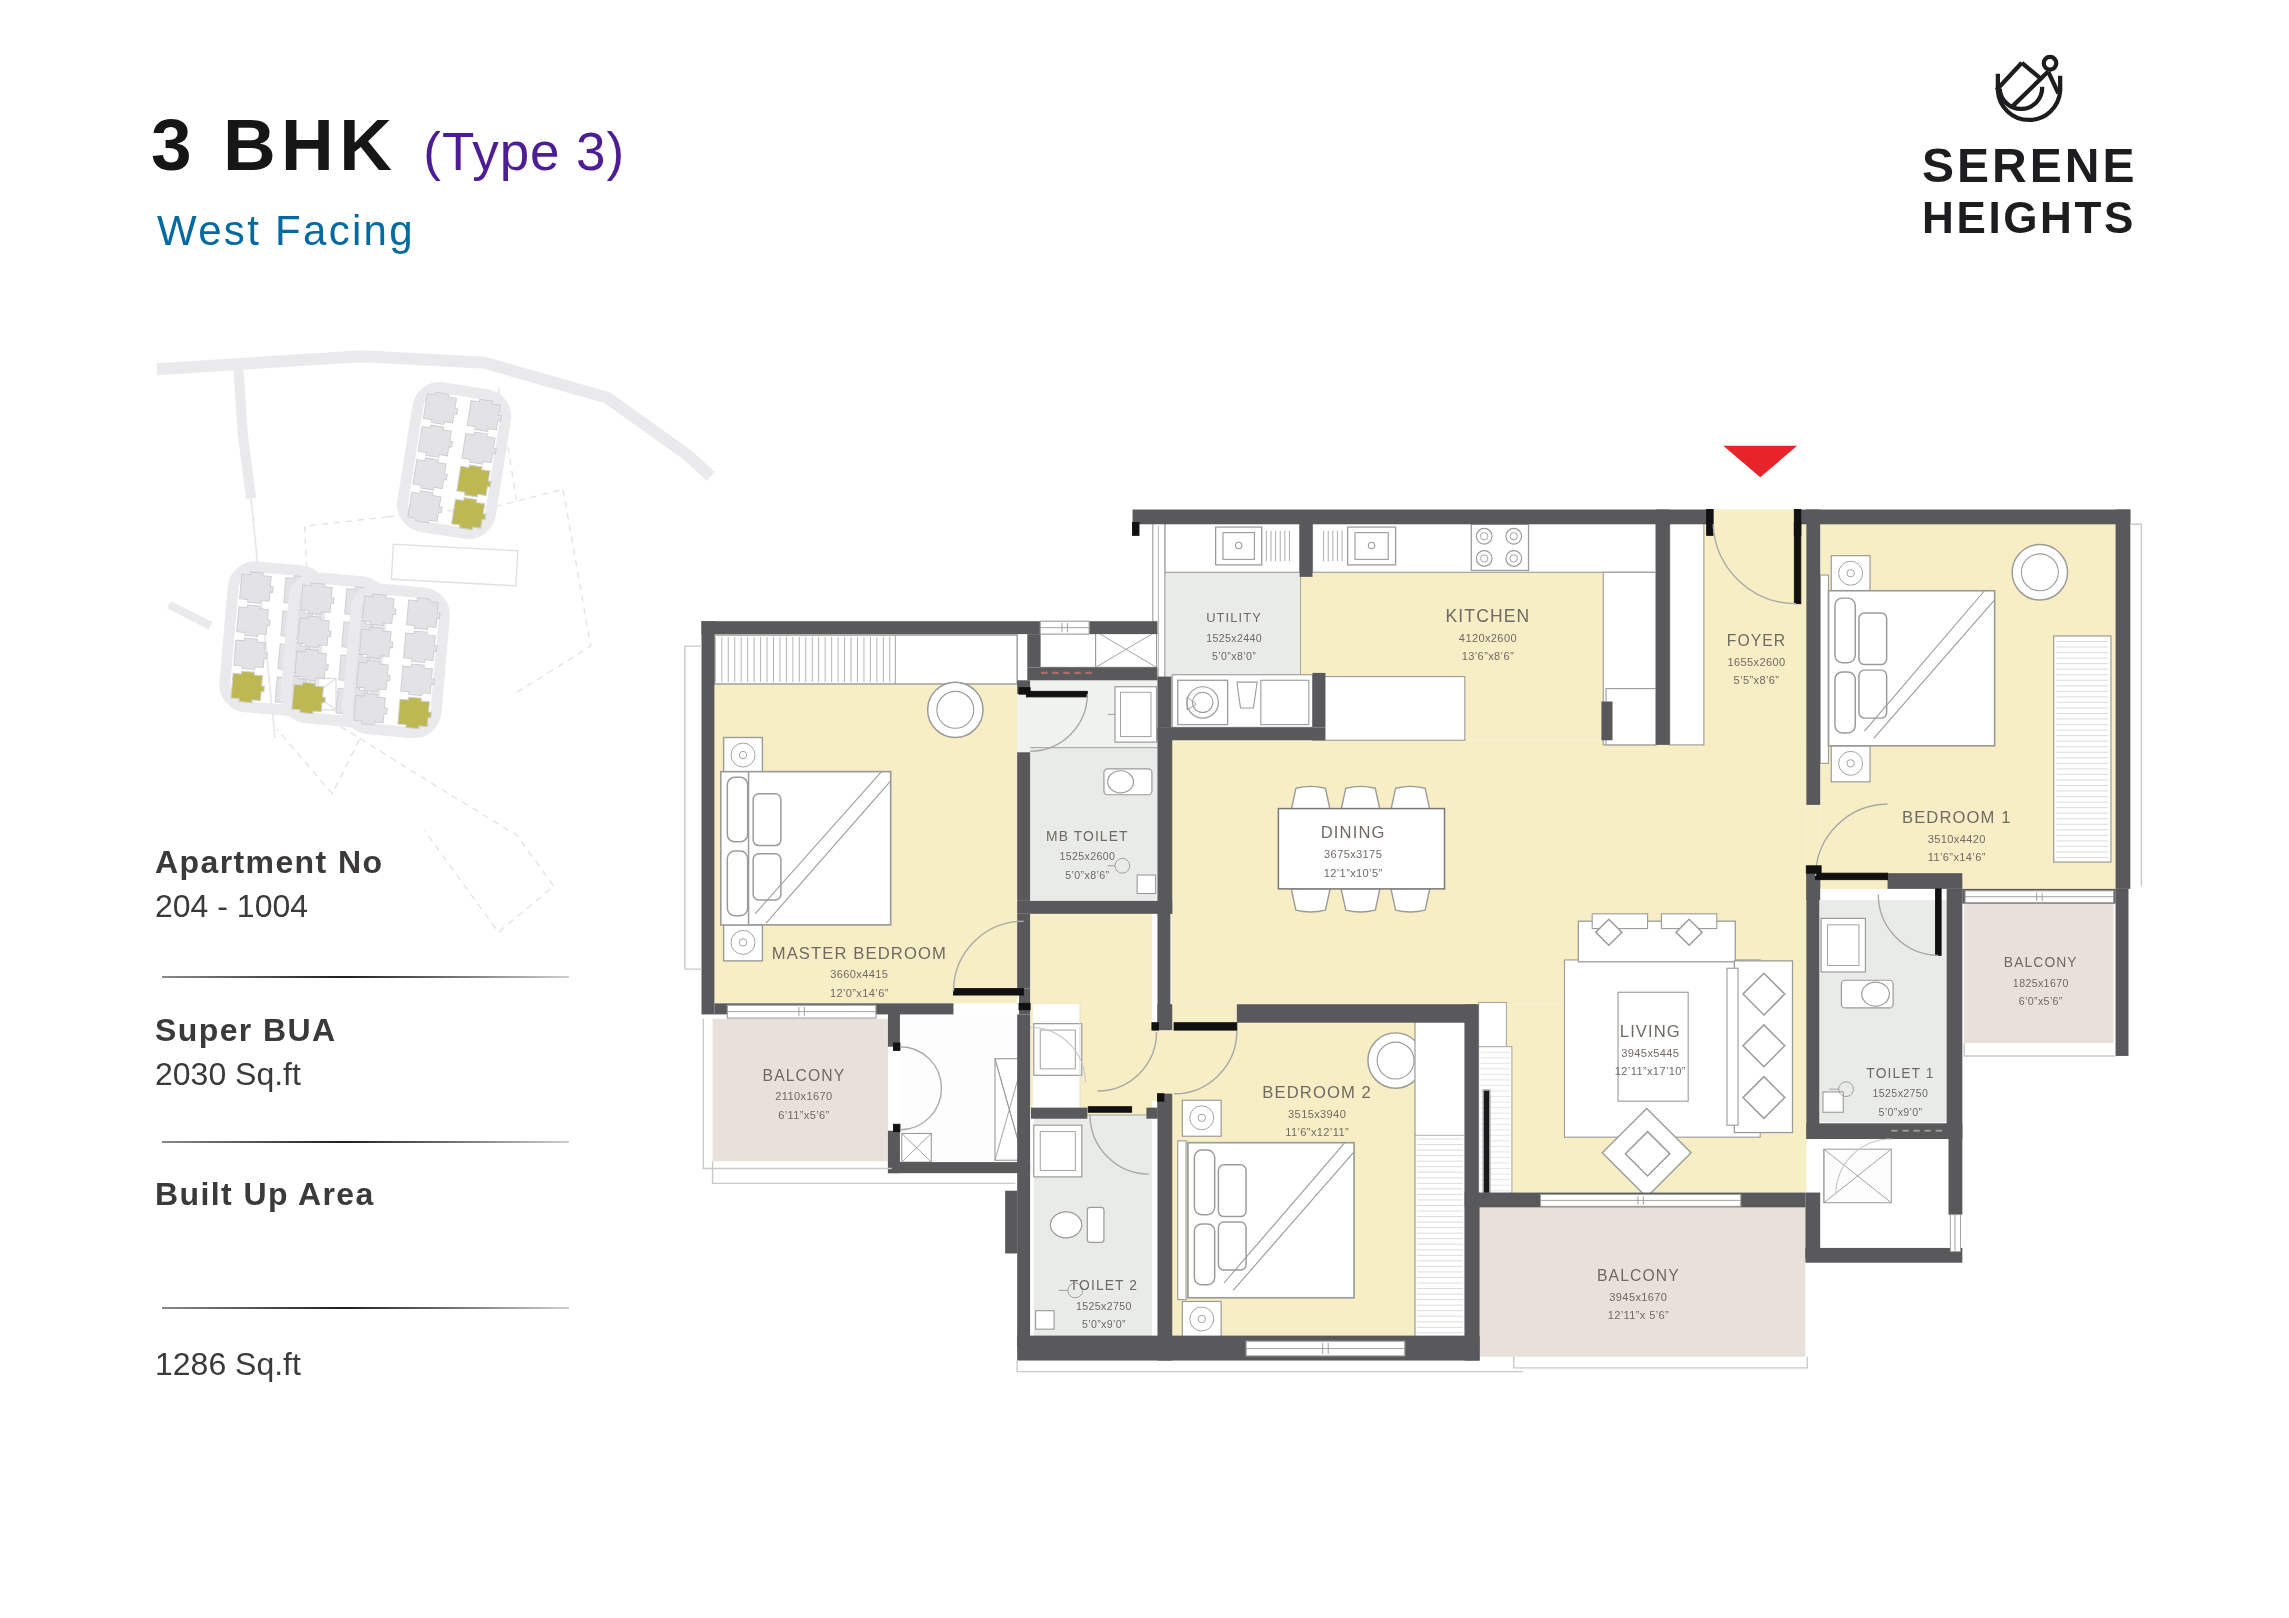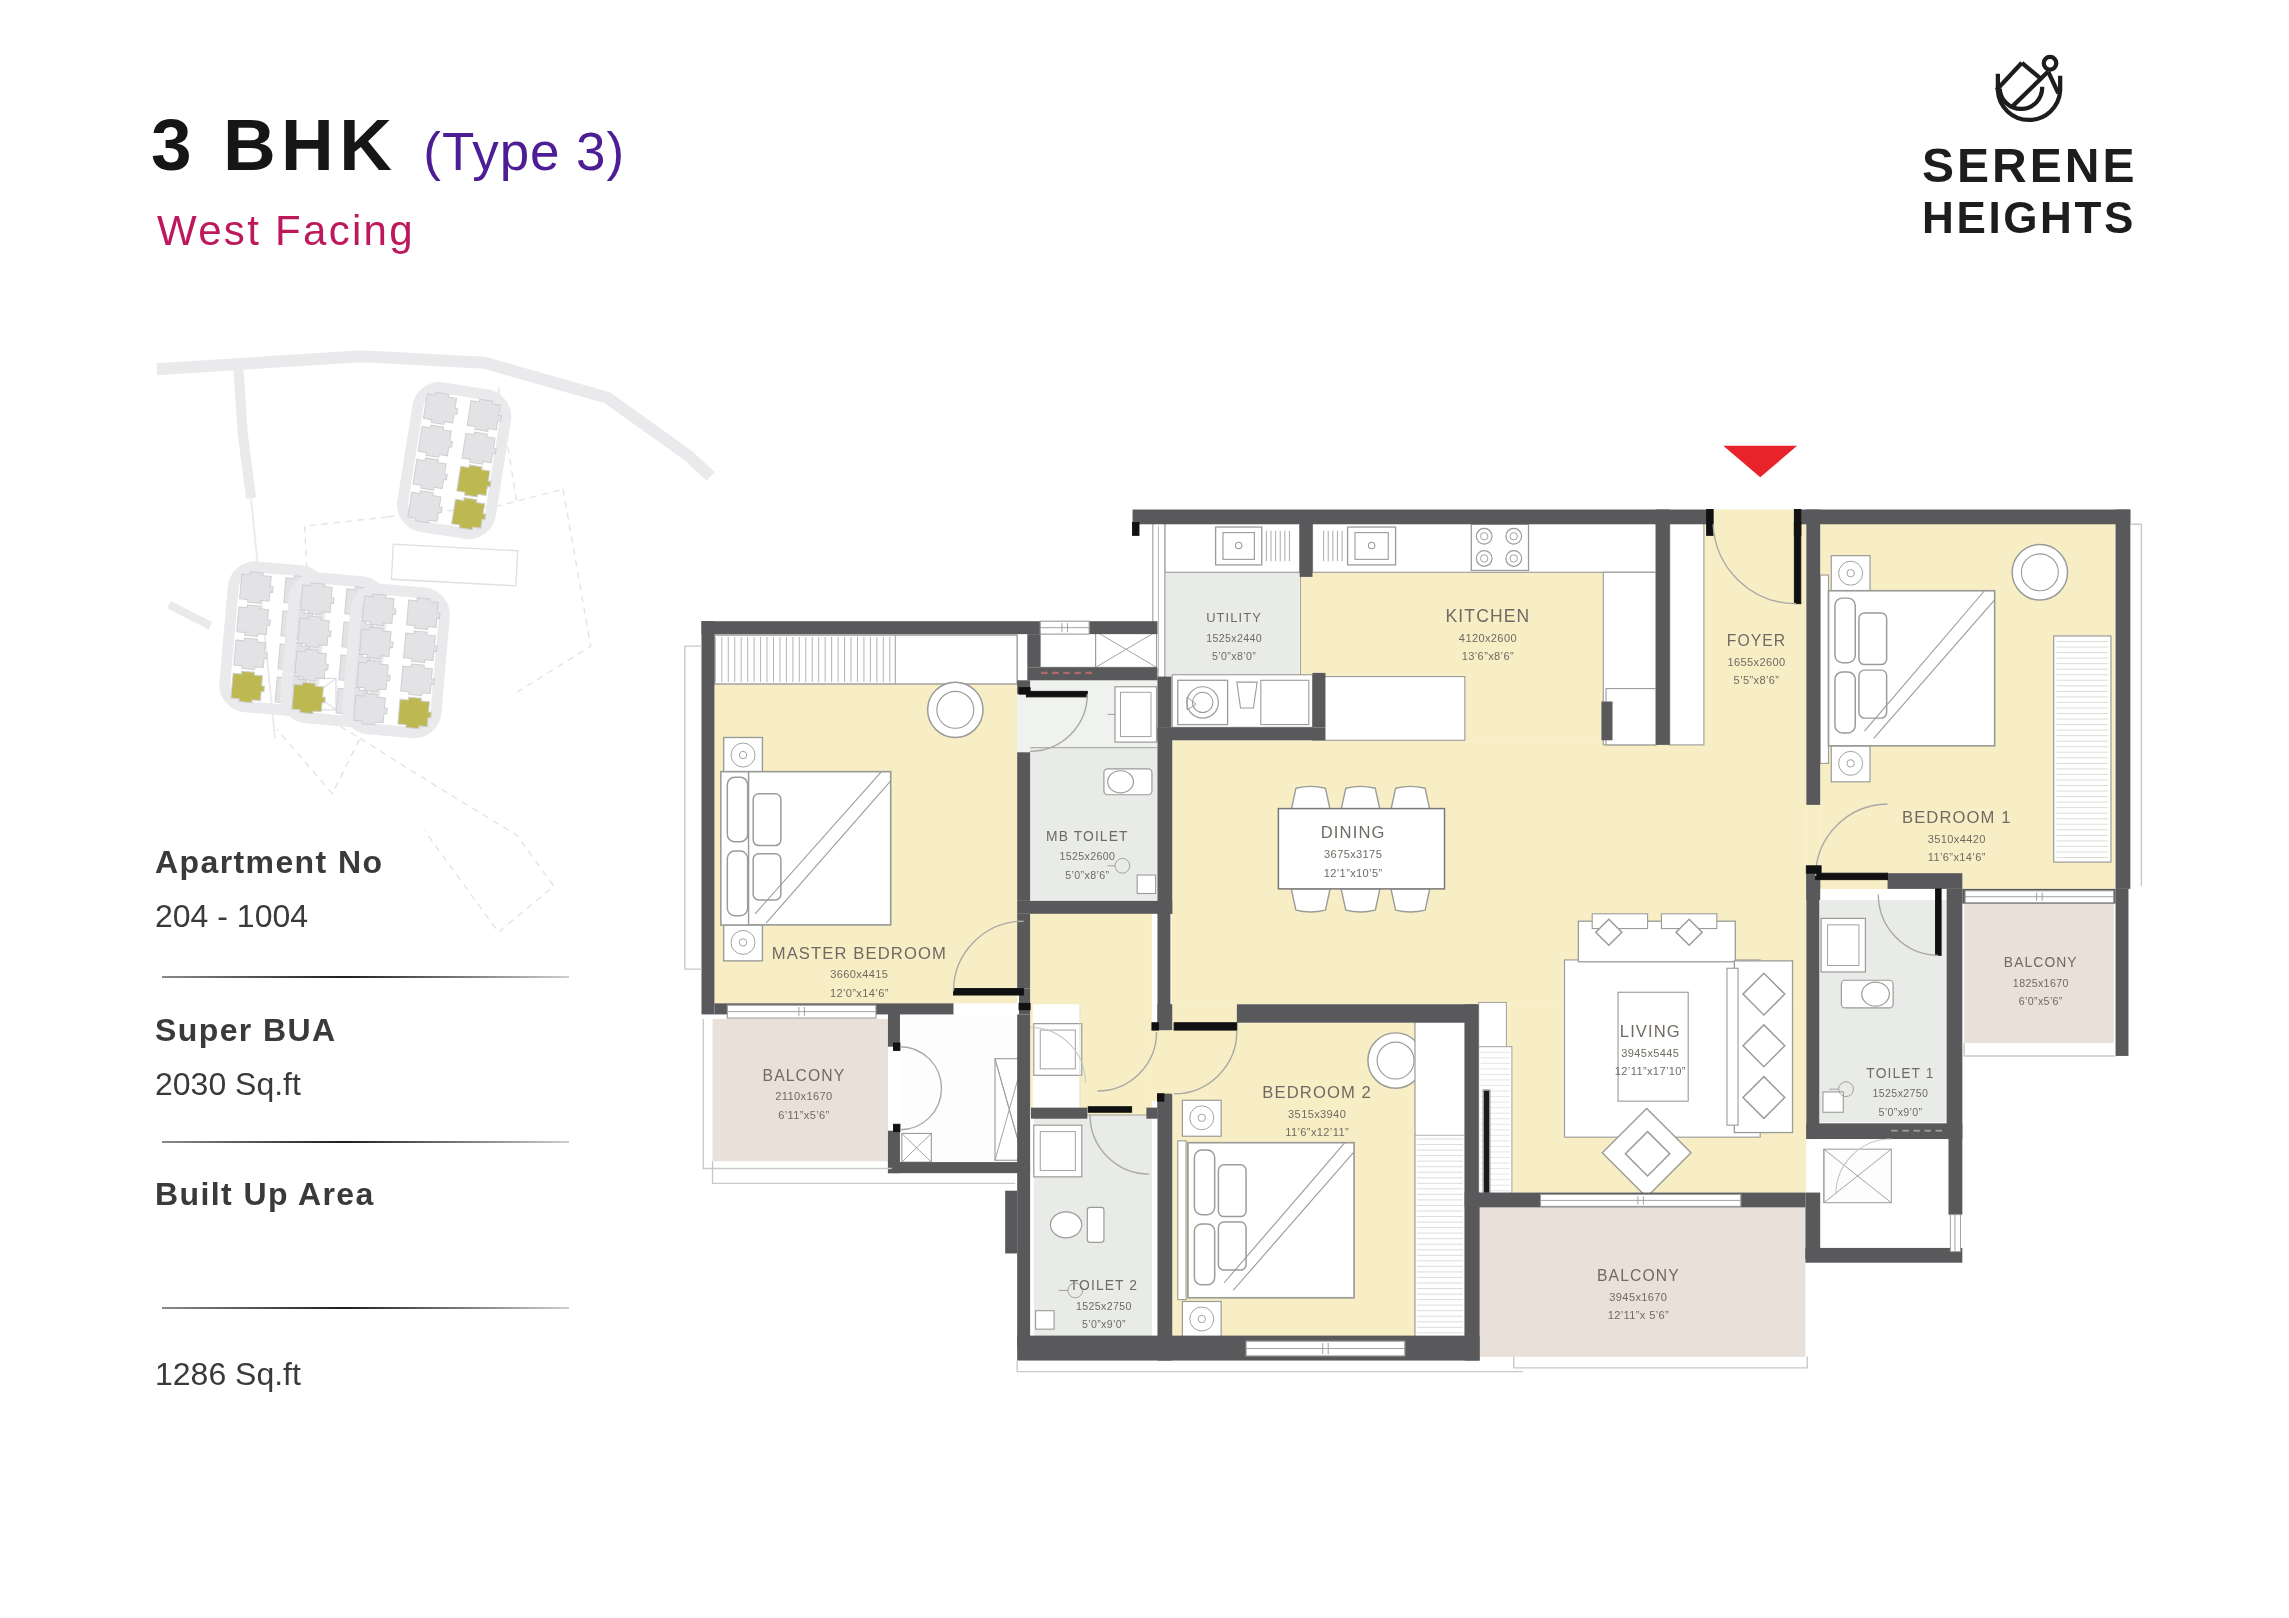--- a/index.html
+++ b/index.html
@@ -1,23 +1,23 @@
 <!DOCTYPE html>
 <html style="font-size:14.8px"><head><meta charset="utf-8">
 <style>
   html,body{margin:0;padding:0;background:#fff;width:2290px;height:1619px;overflow:hidden}
   *{box-sizing:border-box}
   .abs{position:absolute}
   body{font-family:"Liberation Sans",sans-serif}
   .h1{left:151px;top:103px;font-size:73px;font-weight:800;color:#161616;letter-spacing:5.5px}
   .h1 span{font-weight:400;color:#4c1d95;font-size:53px;letter-spacing:0.9px}
-  .h2{left:157px;top:207px;font-size:42px;font-weight:400;color:#be185d;letter-spacing:2.3px}
+  .h2{left:157px;top:207px;font-size:42px;font-weight:400;color:#0369a1;letter-spacing:2.3px}
   .side{left:155px;width:425px}
   .k{font-size:32px;font-weight:700;color:#3c3a39;letter-spacing:1.4px}
-  .v{font-size:32px;font-weight:400;color:#3c3a39;margin-top:17px}
+  .v{font-size:32px;font-weight:400;color:#3c3a39;margin-top:7px}
   .rule{height:2.3px;background:linear-gradient(90deg,#8a8a8a,#1e1e1e 45%,#cfcfcf);border:none;margin:0}
   .logo-t{left:1922px;top:138px;width:214px;text-align:left;font-size:48px;font-weight:700;color:#1d1d1f;letter-spacing:3px}
   .logo-b{left:1922px;top:193px;width:214px;text-align:center;font-size:44px;font-weight:700;color:#1d1d1f;letter-spacing:2.6px}
 </style></head>
 <body>
 <svg class="abs" style="left:0;top:0" width="2290" height="1619" viewBox="0 0 2481 1754">
 <g id="sitemap" opacity="0.92">
 <path d="M170 400 L392 386 L525 393 L658 431 L745 493 L770 516" fill="none" stroke="#e9e9ec" stroke-width="13"></path>
 <path d="M258 395 L263 470 L272 540" fill="none" stroke="#e9e9ec" stroke-width="11"></path>
 <path d="M272 540 L288 700 L298 800" fill="none" stroke="#e9e9ec" stroke-width="2"></path>

